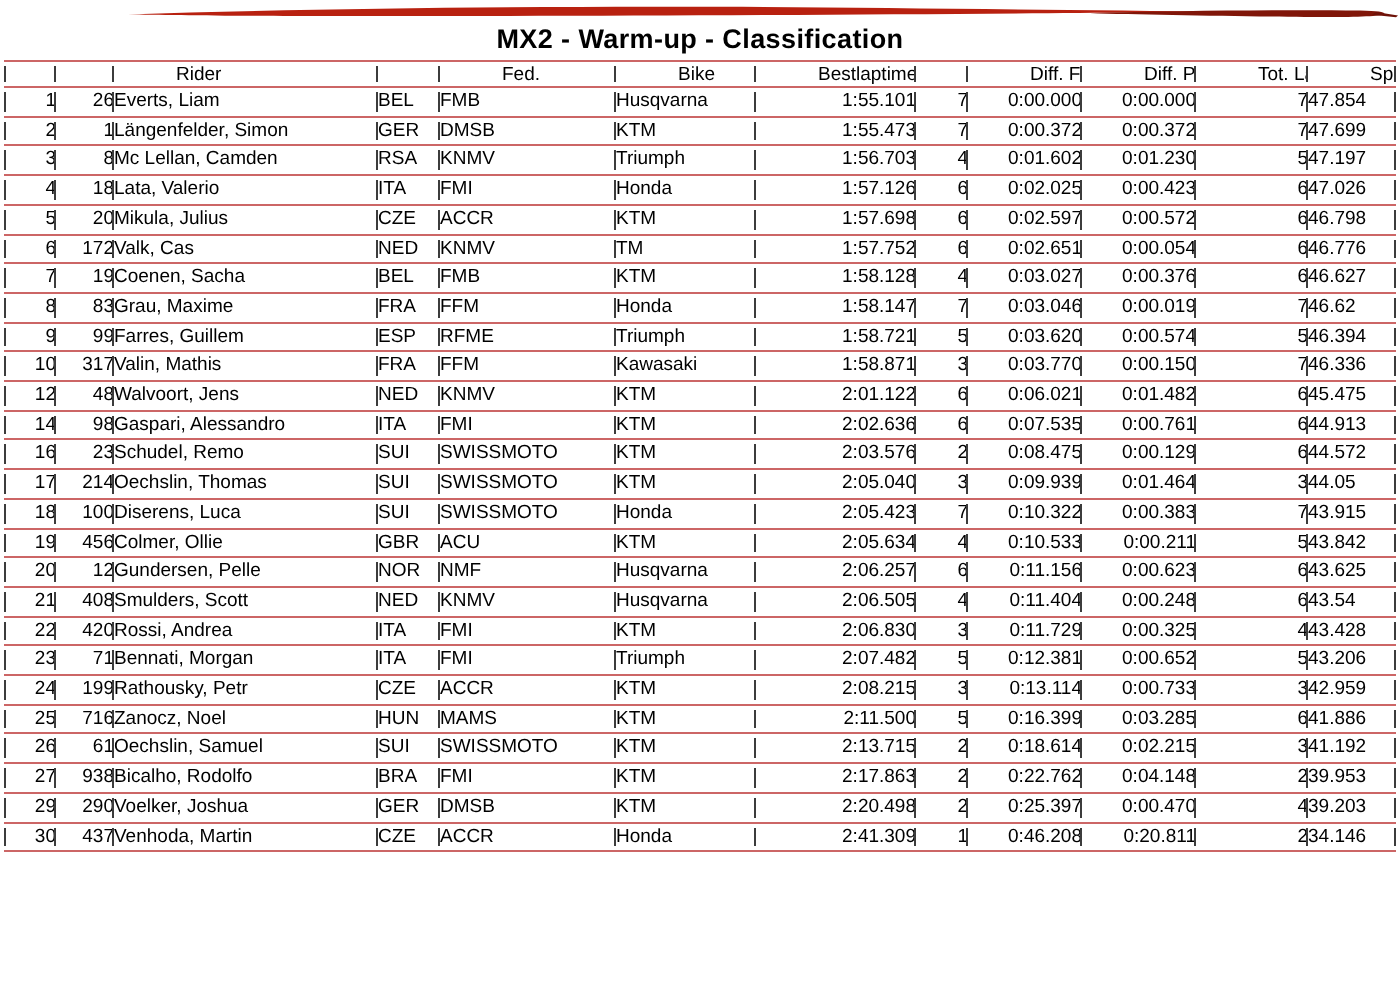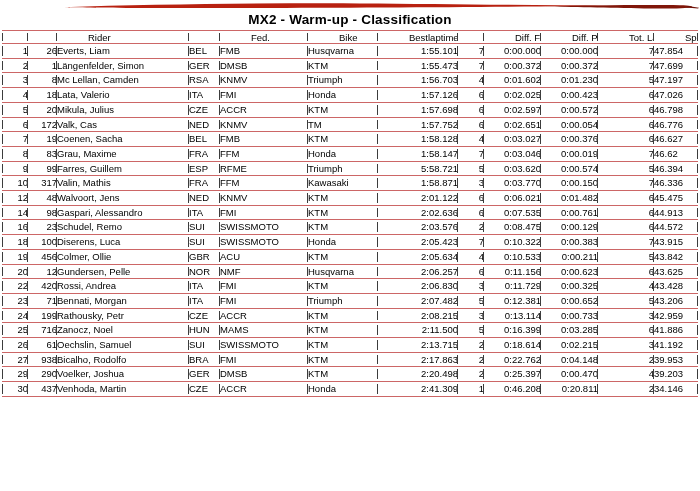--- a/index.html
+++ b/index.html
@@ -254,21 +254,21 @@
         <td class="al-right">7</td>
         <td class="al-left">46.62</td>
       </tr>
       <tr>
         <td class="al-right">9</td>
         <td class="al-right">99</td>
         <td class="al-left">Farres, Guillem</td>
         <td class="al-left">ESP</td>
         <td class="al-left">RFME</td>
         <td class="al-left">Triumph</td>
-        <td class="al-right">5:58.721</td>
+        <td class="al-right">1:58.721</td>
         <td class="al-right">5</td>
         <td class="al-right">0:03.620</td>
         <td class="al-right">0:00.574</td>
         <td class="al-right">5</td>
         <td class="al-left">46.394</td>
       </tr>
       <tr>
         <td class="al-right">10</td>
         <td class="al-right">317</td>
         <td class="al-left">Valin, Mathis</td>
@@ -318,20 +318,34 @@
         <td class="al-left">SWISSMOTO</td>
         <td class="al-left">KTM</td>
         <td class="al-right">2:03.576</td>
         <td class="al-right">2</td>
         <td class="al-right">0:08.475</td>
         <td class="al-right">0:00.129</td>
         <td class="al-right">6</td>
         <td class="al-left">44.572</td>
       </tr>
       <tr>
+        <td class="al-right">17</td>
+        <td class="al-right">214</td>
+        <td class="al-left">Oechslin, Thomas</td>
+        <td class="al-left">SUI</td>
+        <td class="al-left">SWISSMOTO</td>
+        <td class="al-left">KTM</td>
+        <td class="al-right">2:05.040</td>
+        <td class="al-right">3</td>
+        <td class="al-right">0:09.939</td>
+        <td class="al-right">0:01.464</td>
+        <td class="al-right">3</td>
+        <td class="al-left">44.05</td>
+      </tr>
+      <tr>
         <td class="al-right">18</td>
         <td class="al-right">100</td>
         <td class="al-left">Diserens, Luca</td>
         <td class="al-left">SUI</td>
         <td class="al-left">SWISSMOTO</td>
         <td class="al-left">Honda</td>
         <td class="al-right">2:05.423</td>
         <td class="al-right">7</td>
         <td class="al-right">0:10.322</td>
         <td class="al-right">0:00.383</td>
@@ -358,20 +372,34 @@
         <td class="al-left">Gundersen, Pelle</td>
         <td class="al-left">NOR</td>
         <td class="al-left">NMF</td>
         <td class="al-left">Husqvarna</td>
         <td class="al-right">2:06.257</td>
         <td class="al-right">6</td>
         <td class="al-right">0:11.156</td>
         <td class="al-right">0:00.623</td>
         <td class="al-right">6</td>
         <td class="al-left">43.625</td>
+      </tr>
+      <tr>
+        <td class="al-right">21</td>
+        <td class="al-right">408</td>
+        <td class="al-left">Smulders, Scott</td>
+        <td class="al-left">NED</td>
+        <td class="al-left">KNMV</td>
+        <td class="al-left">Husqvarna</td>
+        <td class="al-right">2:06.505</td>
+        <td class="al-right">4</td>
+        <td class="al-right">0:11.404</td>
+        <td class="al-right">0:00.248</td>
+        <td class="al-right">6</td>
+        <td class="al-left">43.54</td>
       </tr>
       <tr>
         <td class="al-right">22</td>
         <td class="al-right">420</td>
         <td class="al-left">Rossi, Andrea</td>
         <td class="al-left">ITA</td>
         <td class="al-left">FMI</td>
         <td class="al-left">KTM</td>
         <td class="al-right">2:06.830</td>
         <td class="al-right">3</td>

